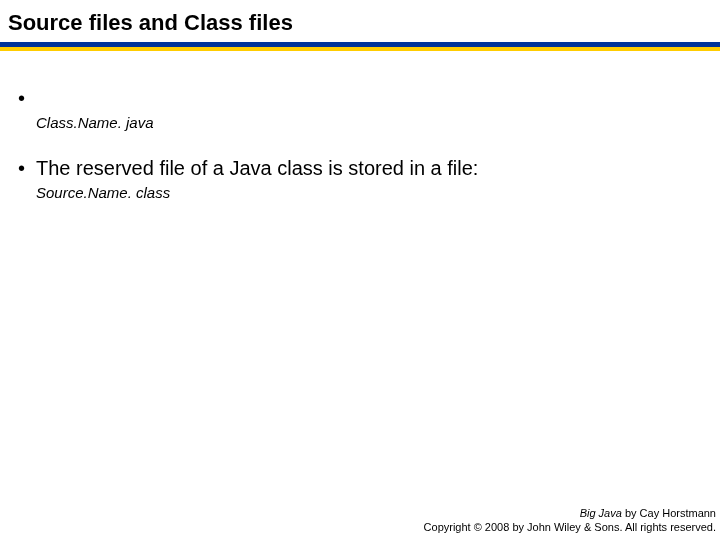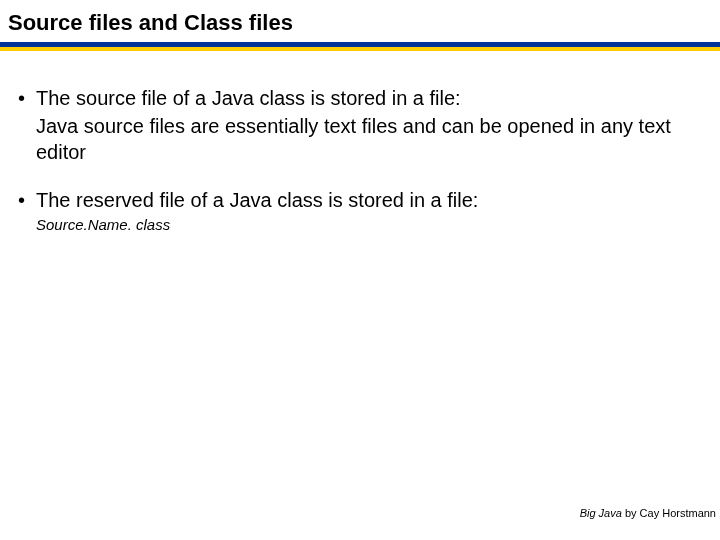--- a/index.html
+++ b/index.html
@@ -64,21 +64,21 @@
     line-height: 20px;
     margin-bottom: 2px;
   }
   .explain {
     font-size: 20px;
     line-height: 26px;
   }
   .footer {
     position: absolute;
     right: 4px;
-    bottom: 20px;
+    bottom: 6px;
     text-align: right;
     font-size: 11px;
     line-height: 14px;
     color: #000;
   }
   .footer .book {
     font-style: italic;
   }
 </style>
 </head>
@@ -88,33 +88,33 @@
   <div class="title">Source files and Class files</div>
 </div>
 <div class="rule-blue"></div>
 <div class="rule-yellow"></div>
 
 <div class="content">
   <ul>
     <li>
       <div class="bullet-row">
         <div class="bullet-dot">•</div>
-        <div class="bullet-text">The source file of a Java class is stored in a file:</div>
       </div>
       <div class="sub">
-        <div class="explain">Java source files are essentially text files and can be opened in any text editor</div>
+        <div class="code-line">Class.Name. java</div>
       </div>
     </li>
     <li>
       <div class="bullet-row">
         <div class="bullet-dot">•</div>
         <div class="bullet-text">The reserved file of a Java class is stored in a file:</div>
       </div>
       <div class="sub">
         <div class="code-line">Source.Name. class</div>
       </div>
     </li>
   </ul>
 </div>
 
 <div class="footer">
   <div><span class="book">Big Java</span><span> by Cay Horstmann</span></div>
+  <div>Copyright © 2008 by John Wiley &amp; Sons.  All rights reserved.</div>
 </div>
 
 </body></html>

